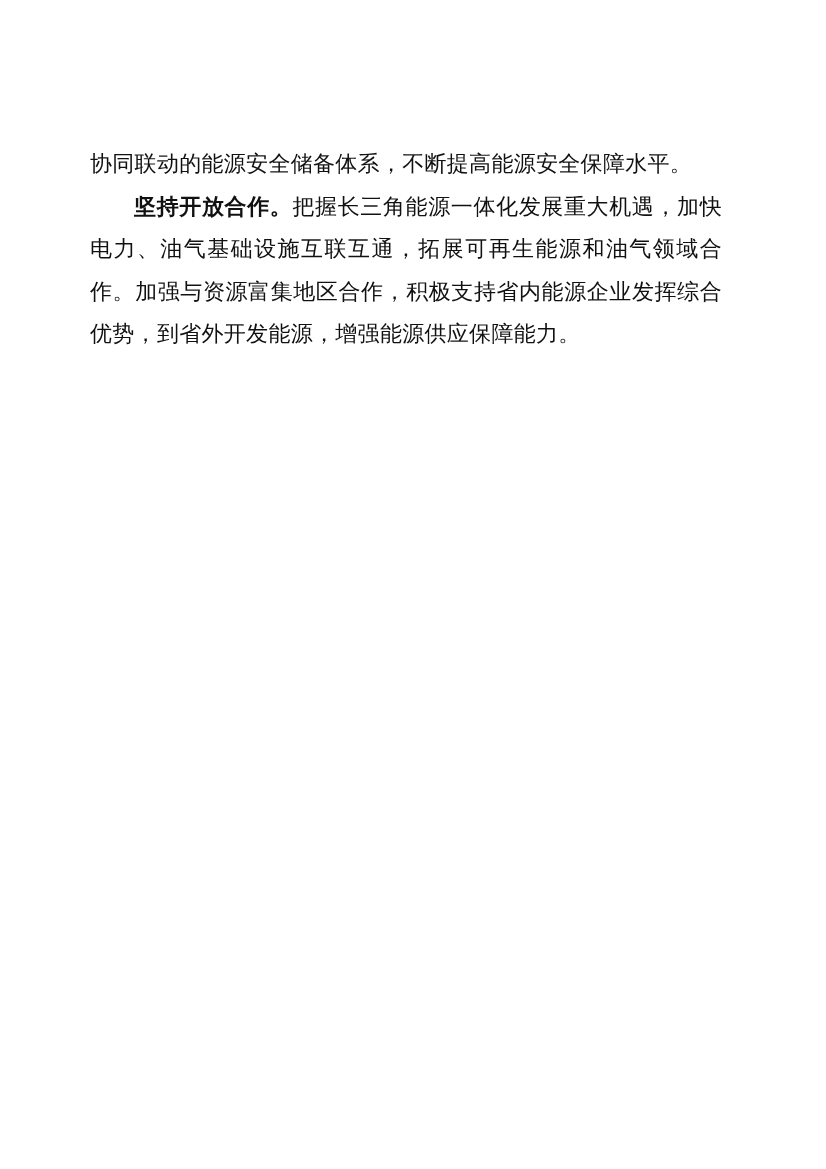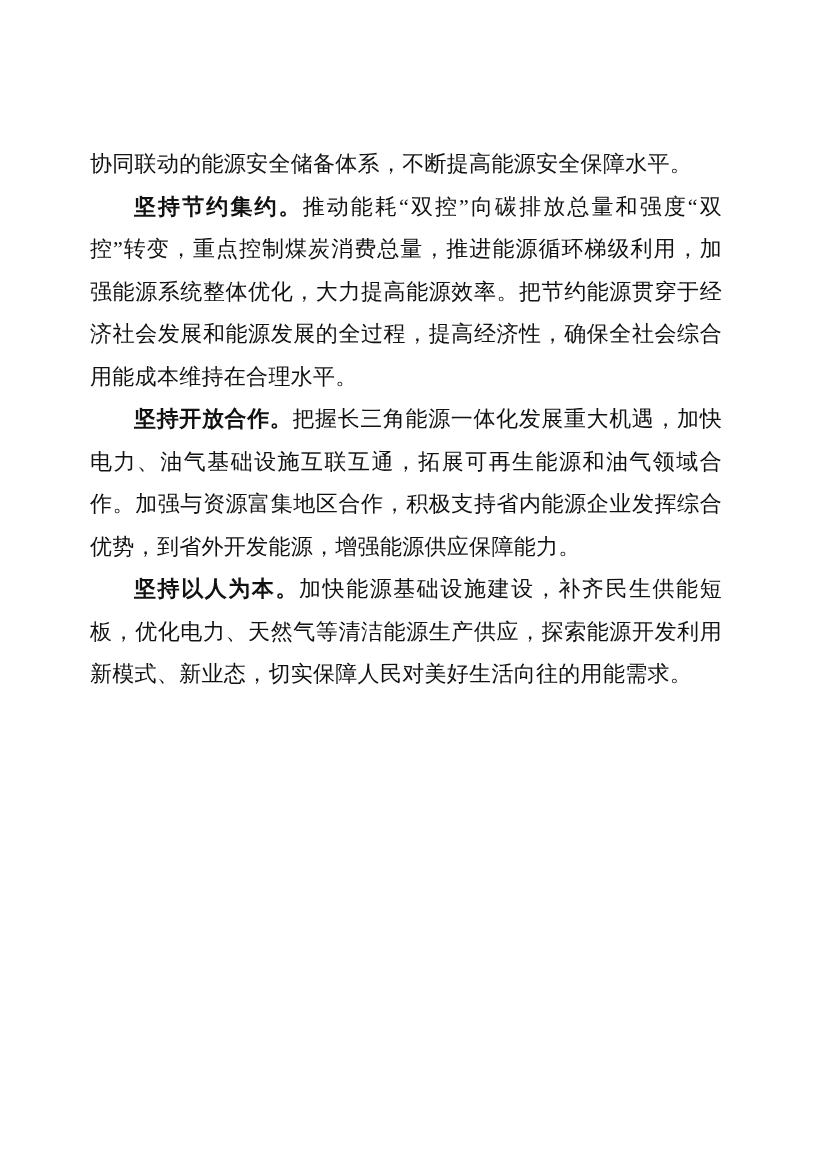--- a/index.html
+++ b/index.html
@@ -52,23 +52,17 @@
 </style>
 </head>
 <body>
 
 <div class="page">
   <div class="content">
     <p class="para no-indent">
       <span class="lead"></span><span class="body">协同联动的能源安全储备体系，不断提高能源安全保障水平。</span>
     </p>
     <p class="para">
-      <span class="lead">坚持节约集约。</span><span class="body">推动能耗“双控”向碳排放总量和强度“双控”转变，重点控制煤炭消费总量，推进能源循环梯级利用，加强能源系统整体优化，大力提高能源效率。把节约能源贯穿于经济社会发展和能源发展的全过程，提高经济性，确保全社会综合用能成本维持在合理水平。</span>
-    </p>
-    <p class="para">
       <span class="lead">坚持开放合作。</span><span class="body">把握长三角能源一体化发展重大机遇，加快电力、油气基础设施互联互通，拓展可再生能源和油气领域合作。加强与资源富集地区合作，积极支持省内能源企业发挥综合优势，到省外开发能源，增强能源供应保障能力。</span>
-    </p>
-    <p class="para">
-      <span class="lead">坚持以人为本。</span><span class="body">加快能源基础设施建设，补齐民生供能短板，优化电力、天然气等清洁能源生产供应，探索能源开发利用新模式、新业态，切实保障人民对美好生活向往的用能需求。</span>
     </p>
   </div>
   <div class="footer">— 12 —</div>
 </div>
 
 </body></html>

